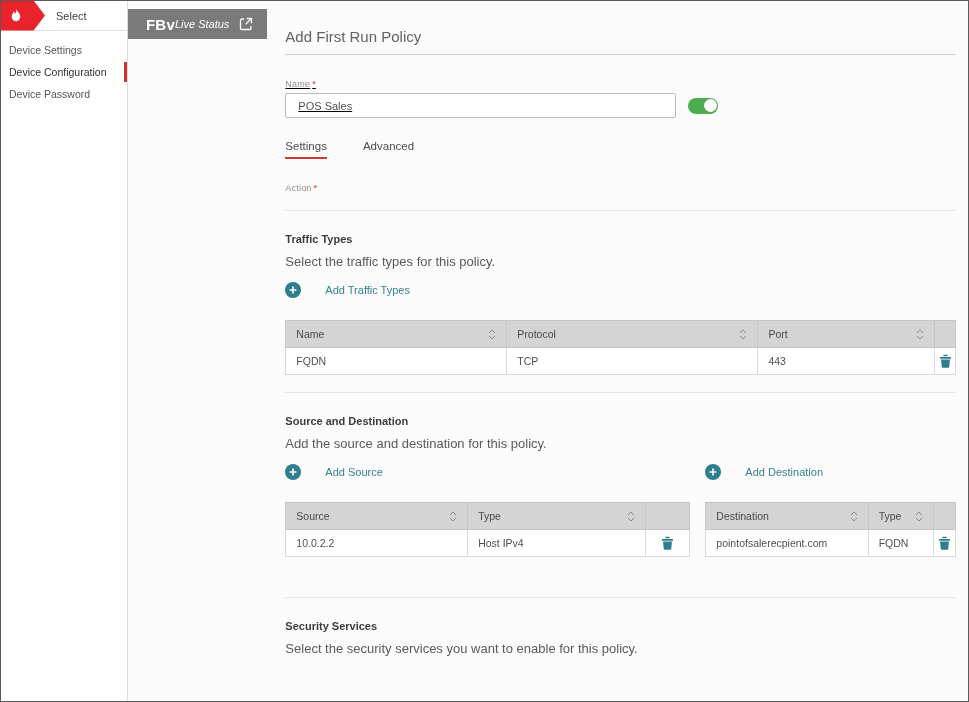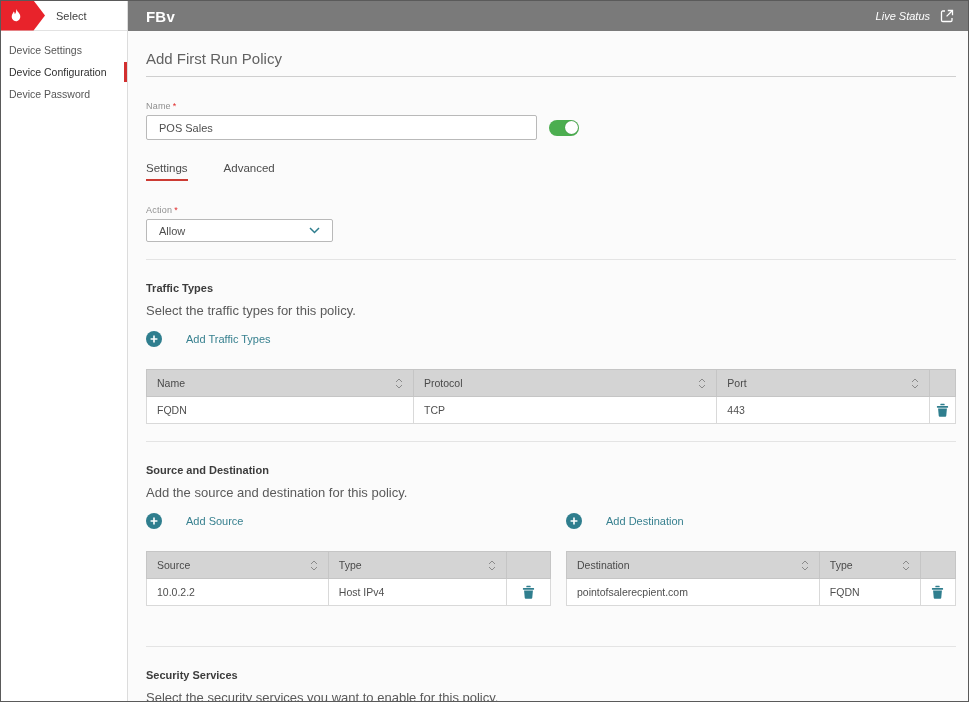--- a/index.html
+++ b/index.html
@@ -11,34 +11,34 @@
   .sidebar { width:127px; background:#fff; border-right:1px solid #dcdcdc; flex:none; }
   .brand { height:30px; border-bottom:1px solid #e2e2e2; display:flex; align-items:center; cursor:pointer; }
   .logo { width:44px; height:30px; background:#e8232b; clip-path:polygon(0 0,74% 0,100% 50%,74% 100%,0 100%); display:flex; align-items:center; padding-left:8px; flex:none; }
   .brand-label { font-size:11px; color:#3f3f3f; margin-left:11px; }
   .side-items { padding-top:8px; }
   .side-item { position:relative; height:22px; display:flex; align-items:center; padding-left:8px; font-size:10.5px; color:#565656; cursor:pointer; }
   .side-item.active { color:#2f2f2f; }
   .side-item.active::after { content:""; position:absolute; right:0; top:1px; bottom:1px; width:3px; background:#d22f2f; }
 
   
-  .main { flex:1; display:flex; flex-direction:column; min-width:0; }
+  .main { flex:1; display:flex; flex-direction:row; min-width:0;margin-top:8px; }
   .topbar { height:30px; background:#7a7a7a; display:flex; align-items:center; padding:0 13px 0 18px; flex:none; }
   .topbar-title { color:#fff; font-size:15px; font-weight:600; letter-spacing:.2px; }
   .topbar-right { margin-left:auto; display:flex; align-items:center; gap:9px; cursor:pointer;font-style:italic; }
   .live-status { color:#fff; font-size:11px; }
 
   .content { flex:1; padding:0 12px 0 18px; overflow:hidden; }
 
   .page-title { margin-top:19px; padding-bottom:9px; border-bottom:1px solid #cfcfcf; font-size:15px; font-weight:400; color:#626262; }
 
   .field-label { font-size:9px; color:#8f8f8f; letter-spacing:.2px; }
   .req { color:#e02b2b; margin-left:2px; }
 
-  .name-block { margin-top:24px; }
+  .name-block { margin-top:24px;text-decoration:underline; }
   .name-row { display:flex; align-items:center; margin-top:4px; }
   .text-input { width:391px; height:25px; border:1px solid #b9b9b9; border-radius:2px; background:#fff; font-family:"Liberation Sans",sans-serif; font-size:11px; color:#4f4f4f; padding:0 12px; outline:none; }
   .toggle { width:30px; height:16px; border-radius:9px; background:#4cae50; position:relative; margin-left:12px; cursor:pointer; flex:none; }
   .toggle::after { content:""; position:absolute; right:1.5px; top:1.5px; width:13px; height:13px; border-radius:50%; background:#fff; box-shadow:0 0 1px rgba(0,0,0,.3); }
 
   .tabs { margin-top:22px; display:flex; gap:36px; }
   .tab { font-size:11.5px; color:#4c4c4c; padding-bottom:5px; cursor:pointer; }
   .tab.active { border-bottom:2px solid #cc3b33; }
 
   .action-block { margin-top:24px; }
@@ -113,26 +113,20 @@
       </div>
 
       <div class="tabs">
         <div class="tab active">Settings</div>
         <div class="tab">Advanced</div>
       </div>
 
       <div class="action-block">
         <div class="field-label">
           <span>Action</span><span class="req">*</span>
-        </div>
-        <div class="select-box">
-          <span>Allow</span>
-          <svg width="11" height="7" viewBox="0 0 11 7" fill="none" stroke="#2f7e8e" stroke-width="1.5">
-              <path d="M1 1 L5.5 5.5 L10 1"></path>
-            </svg>
         </div>
       </div>
 
       <hr class="divider">
 
       <section>
         <h2 class="section-heading">Traffic Types</h2>
         <p class="section-desc">Select the traffic types for this policy.</p>
         <div class="add-link">
           <svg width="16" height="16" viewBox="0 0 16 16">

